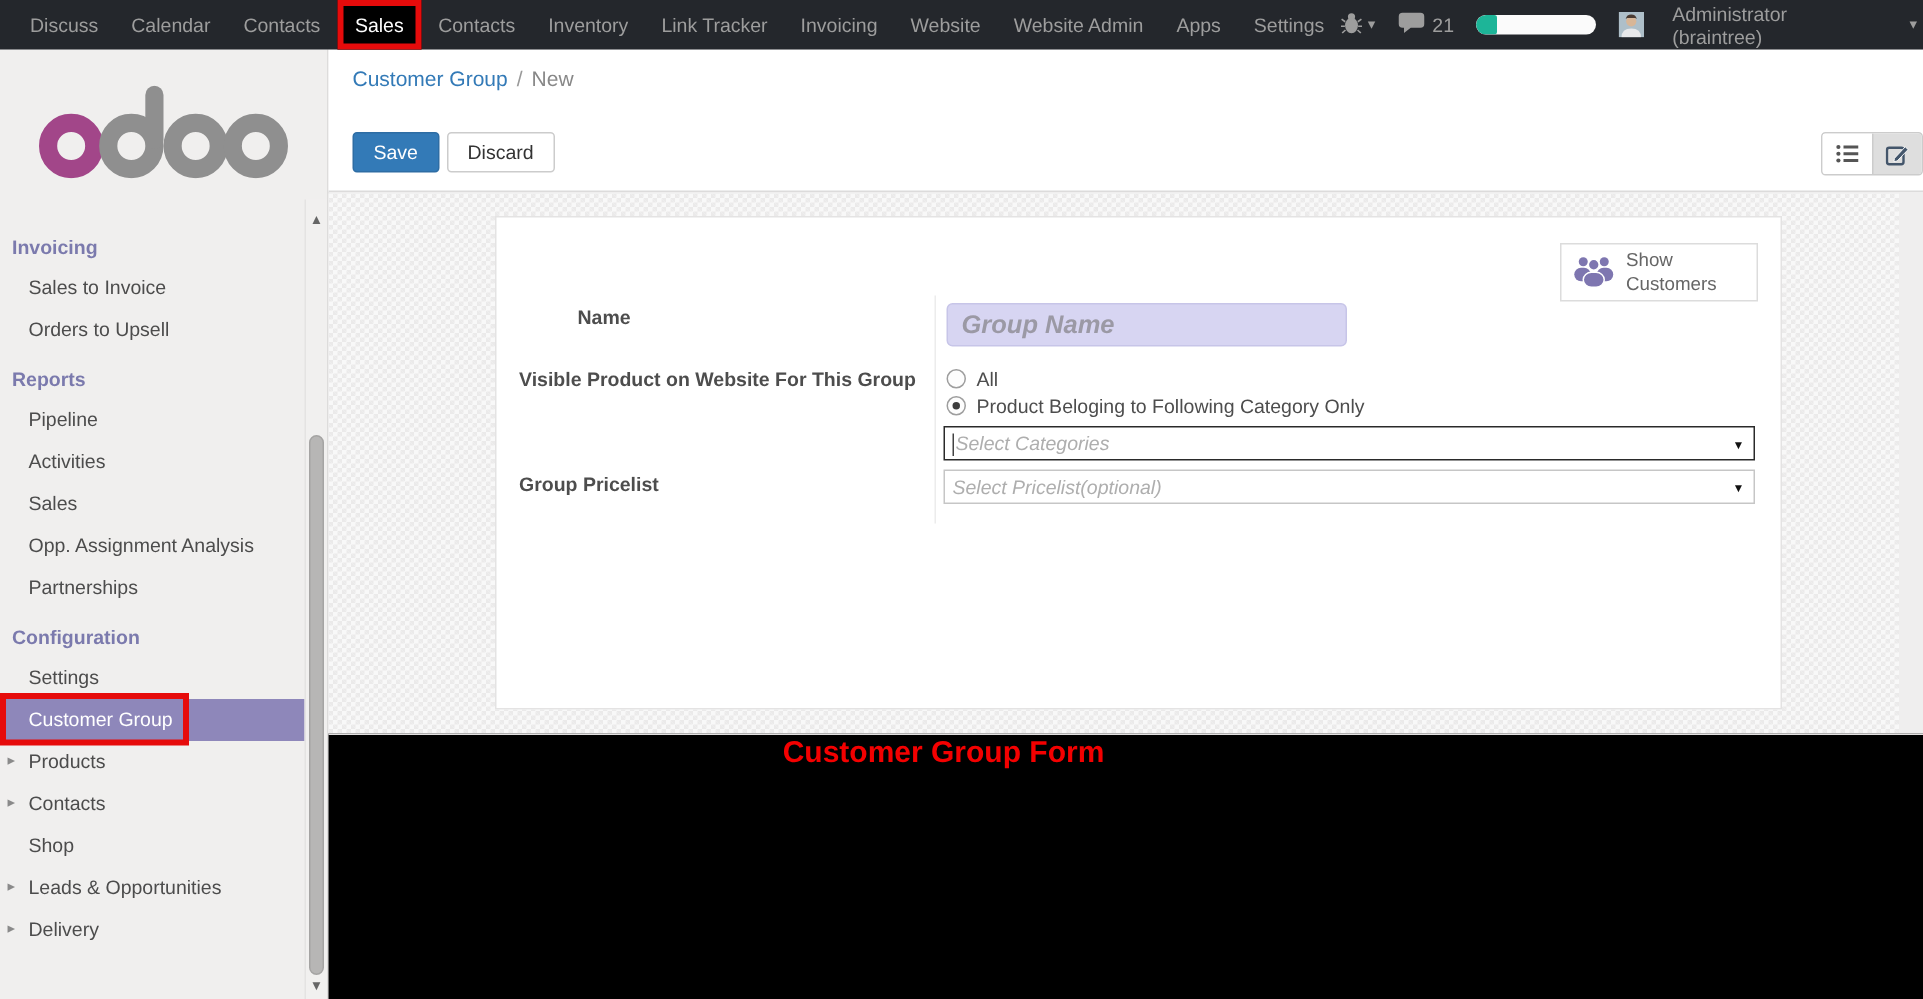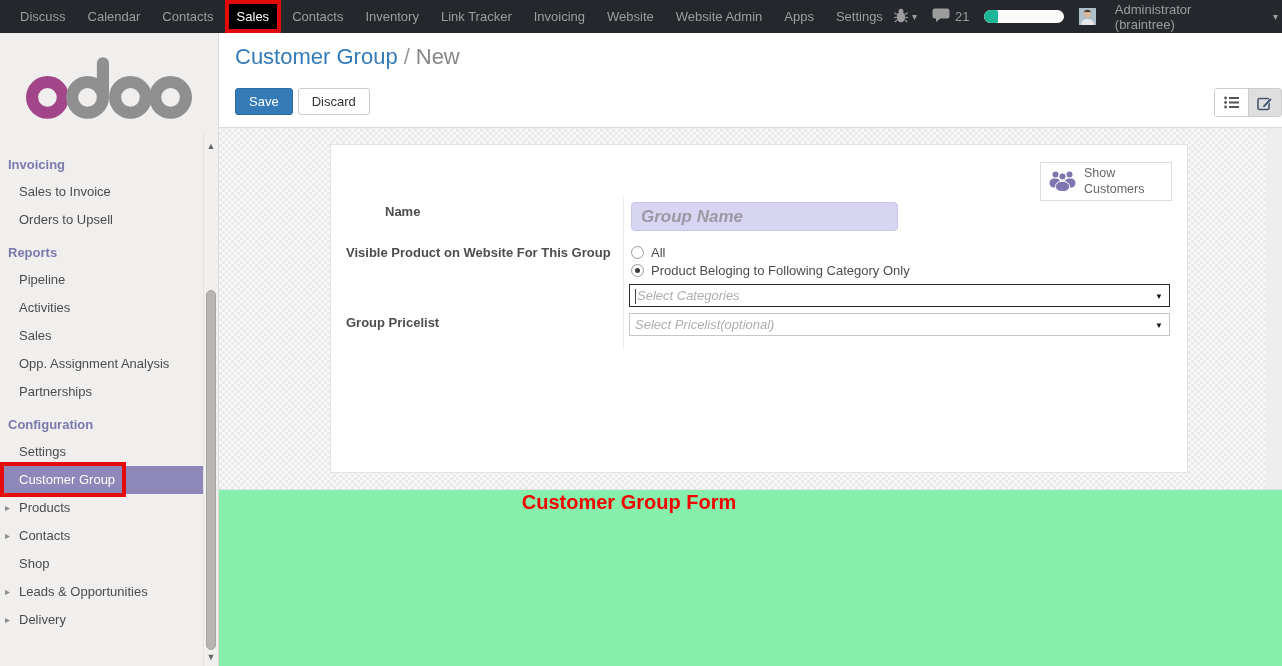--- a/index.html
+++ b/index.html
@@ -31,21 +31,21 @@
   .sb-arrow { position:absolute; left:5px; top:0; font-size:10px; color:#8a8a8a; }
   .red-box { position:absolute; left:0; top:-4px; width:126px; height:35px; border:4px solid var(--red); pointer-events:none; z-index:5; }
   .sb-scrollbar { position:absolute; top:100px; right:0; bottom:0; width:15px; background:#f1f0ef; border-left:1px solid #e4e3e2; }
   .sb-up,.sb-down { position:absolute; left:0; width:100%; text-align:center; font-size:9px; color:#666; height:14px; line-height:14px; cursor:pointer; }
   .sb-up { top:6px; } .sb-down { bottom:2px; }
   .sb-thumb { position:absolute; top:157px; left:2px; width:10px; height:360px; background:#b7b6b5; border:1px solid #a5a4a3; border-radius:6px; cursor:pointer; }
 
   
   .main { position:absolute; left:219px; top:33px; right:0; bottom:0; }
   .control-panel { position:absolute; top:0; left:0; right:0; height:95px; background:#fff; border-bottom:1px solid #dcdbdb; }
-  .breadcrumb { position:absolute; left:16px; top:11px; font-size:22px; }
+  .breadcrumb { position:absolute; left:16px; top:11px; font-size:14px; }
   .breadcrumb a { color:#337ab7; text-decoration:none; cursor:pointer; }
   .bc-sep { color:#999; margin:0 6px; }
   .bc-current { color:#888; }
   .btn-row { position:absolute; left:16px; top:55px; display:flex; gap:5px; }
   .btn { font-size:13px; padding:5px 13px; border-radius:3px; cursor:pointer; font-family:inherit; }
   .btn-save { background:#337ab7; border:1px solid #2e6da4; color:#fff; }
   .btn-discard { background:#fff; border:1px solid #ccc; color:#333; }
   .view-switcher { position:absolute; right:0px; top:55px; display:flex; border:1px solid #ccc; border-radius:3px; overflow:hidden; background:#fff; }
   .vs-btn { width:33px; height:27px; background:#fff; border:none; display:flex; align-items:center; justify-content:center; cursor:pointer; }
   .vs-btn + .vs-btn { border-left:1px solid #ccc; }
@@ -71,21 +71,21 @@
   .radio.checked::after { content:""; position:absolute; left:3px; top:3px; width:5px; height:5px; border-radius:50%; background:#3c3c3c; }
   .radio-lbl { font-size:13px; color:#4d4d4d; margin-left:7px; white-space:nowrap; }
   .fake-select { position:absolute; left:298px; width:541px; height:23px; background:#fff; display:flex; align-items:center; padding:0 18px 0 5px; cursor:pointer; }
   .fake-select .ph { font-size:13px; font-style:italic; color:#aeaeae; white-space:nowrap; }
   .sel-caret { position:absolute; right:6px; top:7px; font-size:8px; color:#111; }
   .select-categories { top:139px; border:1px solid #2a2a2a; }
   .select-categories::before { content:""; position:absolute; left:5px; top:4px; width:1px; height:15px; background:#444; }
   .select-categories .ph { margin-left:2px; }
   .select-pricelist { top:168px; border:1px solid #c6c6c6; }
 
-  .bottom-area { position:absolute; top:456px; left:0; right:0; bottom:0; background:#86efac; border-top:1px solid #e3e1e1; }
+  .bottom-area { position:absolute; top:456px; left:0; right:0; bottom:0; background:#000000; border-top:1px solid #e3e1e1; }
   .caption { position:absolute; left:110px; top:1px; width:600px; text-align:center; font-size:20px; font-weight:bold; }
 </style>
 </head>
 <body>
 
 <div class="navbar">
   <div class="nav-left" id="nav-left">
       <div class="nav-item">Discuss</div>
       <div class="nav-item">Calendar</div>
       <div class="nav-item">Contacts</div>

